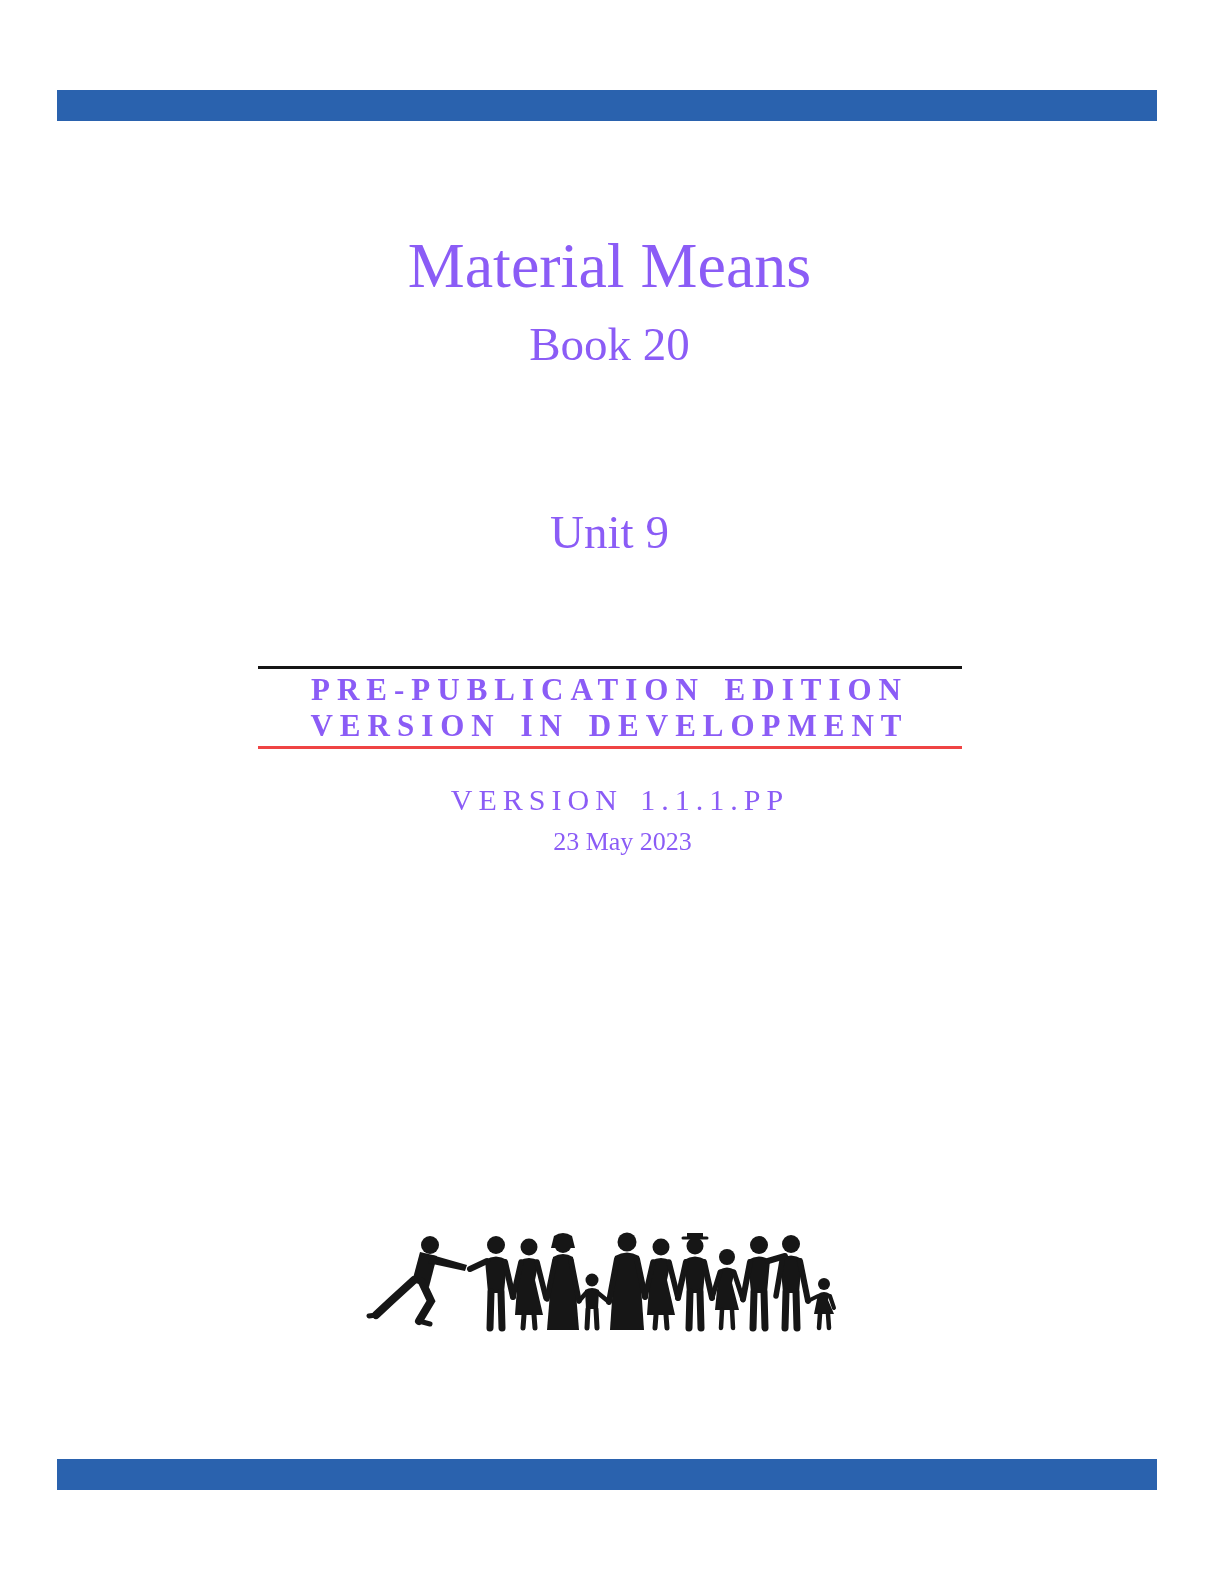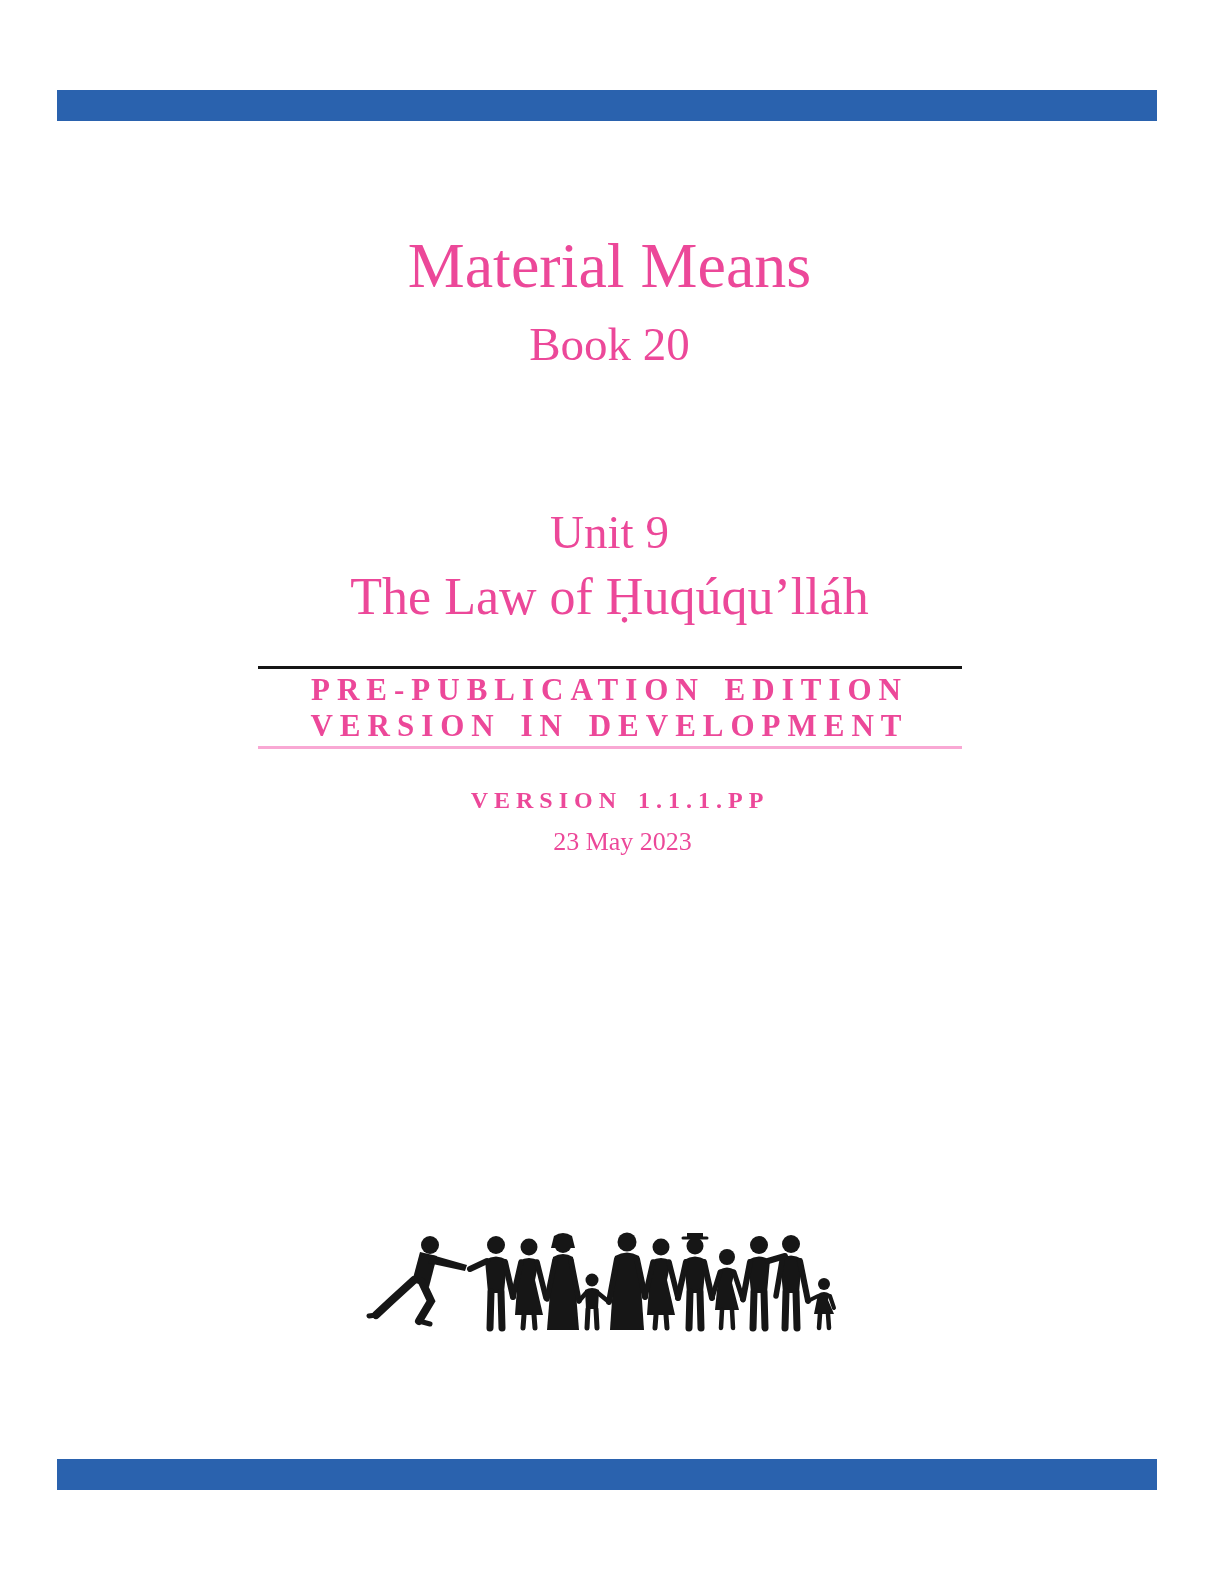--- a/index.html
+++ b/index.html
@@ -2,65 +2,64 @@
 <html><head>
 <meta charset="utf-8">
 <style>
   html,body{margin:0;padding:0;background:#ffffff;}
   .page{
     position:relative;
     width:1219px;height:1579px;
     background:#ffffff;
     overflow:hidden;
     font-family:"Liberation Serif", serif;
-    color:#ec4899;
+    color:#8b5cf6;
   }
   .accent-bar{
     position:absolute;
     left:57px;width:1100px;height:31px;
   }
   .bar-top{top:90px;}
   .bar-bottom{top:1459px;}
   .centered{position:absolute;left:0;right:0;text-align:center;white-space:nowrap;}
   .doc-title{top:234px;font-size:64px;line-height:64px;}
   .book-number{top:321px;font-size:47px;line-height:47px;}
   .unit-number{top:509px;font-size:47px;line-height:47px;}
   .unit-title{top:571px;font-size:52px;line-height:52px;}
   .notice-box{
     position:absolute;
     top:666px;left:50%;
     width:704px;margin-left:-352px;
     border-top:3px solid #151515;
-    border-bottom:3px solid #f9a8d4;
+    border-bottom:3px solid #ef4444;
     padding:3px 0 2px 0;
     text-align:center;
   }
   .notice-line{
     font-size:31px;line-height:36px;font-weight:bold;
     letter-spacing:7px;word-spacing:5px;white-space:nowrap;
   }
-  .version-label{top:785px;font-size:24px;line-height:30px;font-weight:bold;letter-spacing:6px;word-spacing:4px;padding-left:21px;}
+  .version-label{top:785px;font-size:30px;line-height:30px;font-weight:normal;letter-spacing:6px;word-spacing:4px;padding-left:21px;}
   .date-label{top:829px;font-size:26px;line-height:26px;margin-left:26px;}
   .logo-wrap{position:absolute;top:1230px;left:0;right:0;text-align:center;}
   .publisher-name{top:1361px;font-size:40px;line-height:40px;}
 </style>
 </head>
 <body>
 
 <div class="page">
 
   <div class="accent-bar bar-top" style="background-color: rgb(42, 98, 174);"></div>
 
   <div class="centered doc-title">Material Means</div>
 
   <div class="centered book-number">Book 20</div>
 
   <div class="centered unit-number">Unit 9</div>
 
-  <div class="centered unit-title">The Law of Ḥuqúqu’lláh</div>
 
   <div class="notice-box">
     <div class="notice-line">PRE-PUBLICATION EDITION</div>
     <div class="notice-line">VERSION IN DEVELOPMENT</div>
   </div>
 
   <div class="centered version-label">VERSION 1.1.1.PP</div>
 
   <div class="centered date-label">23 May 2023</div>
 

